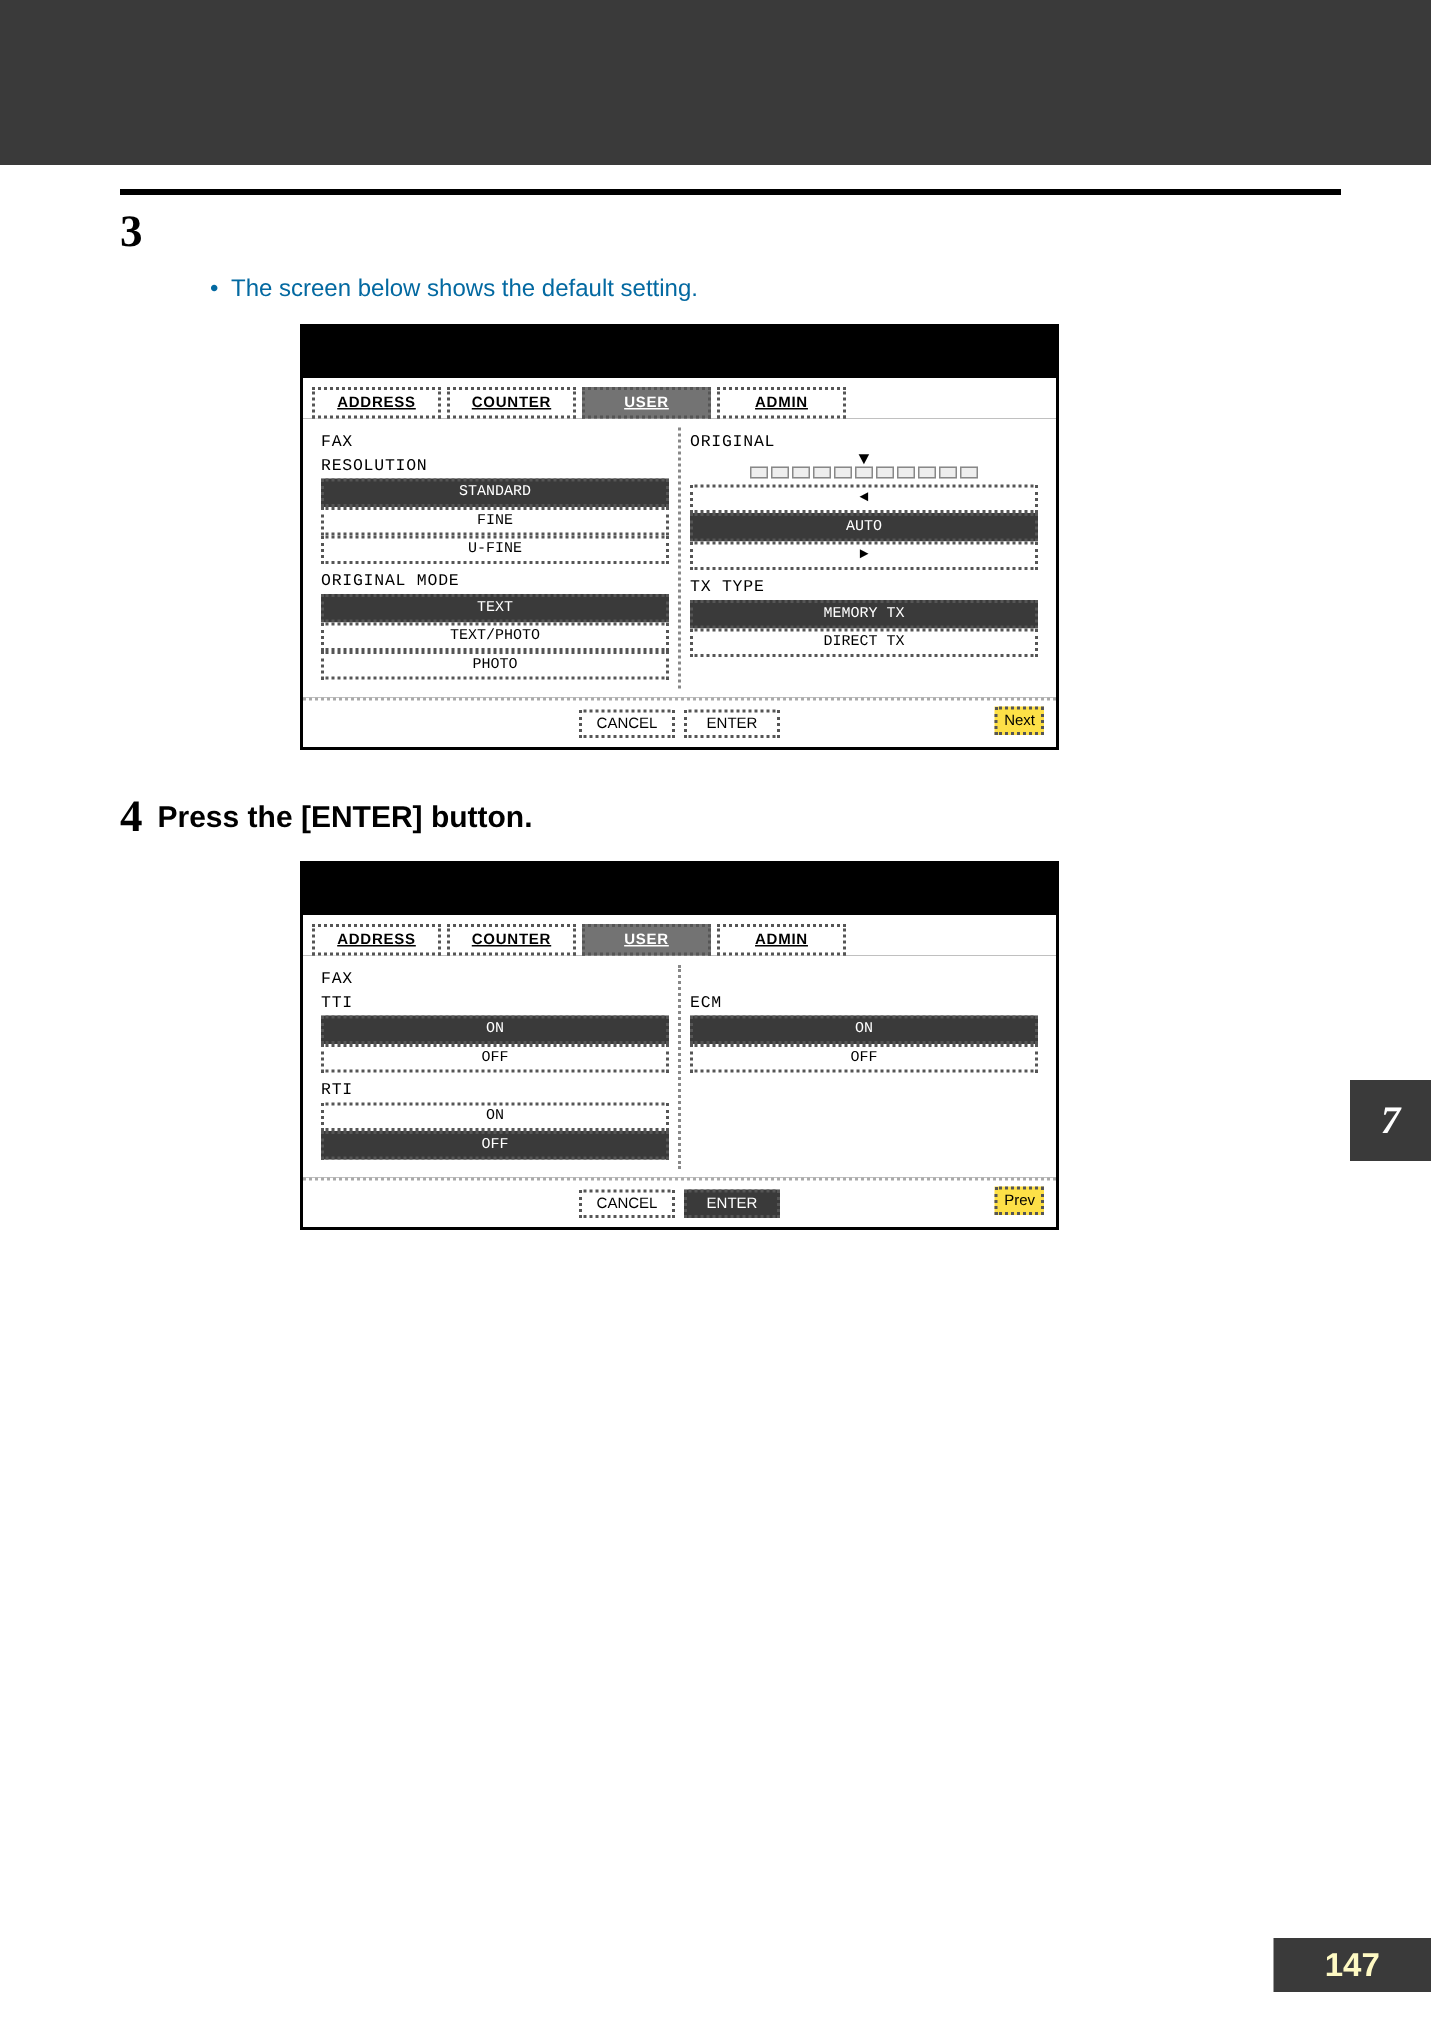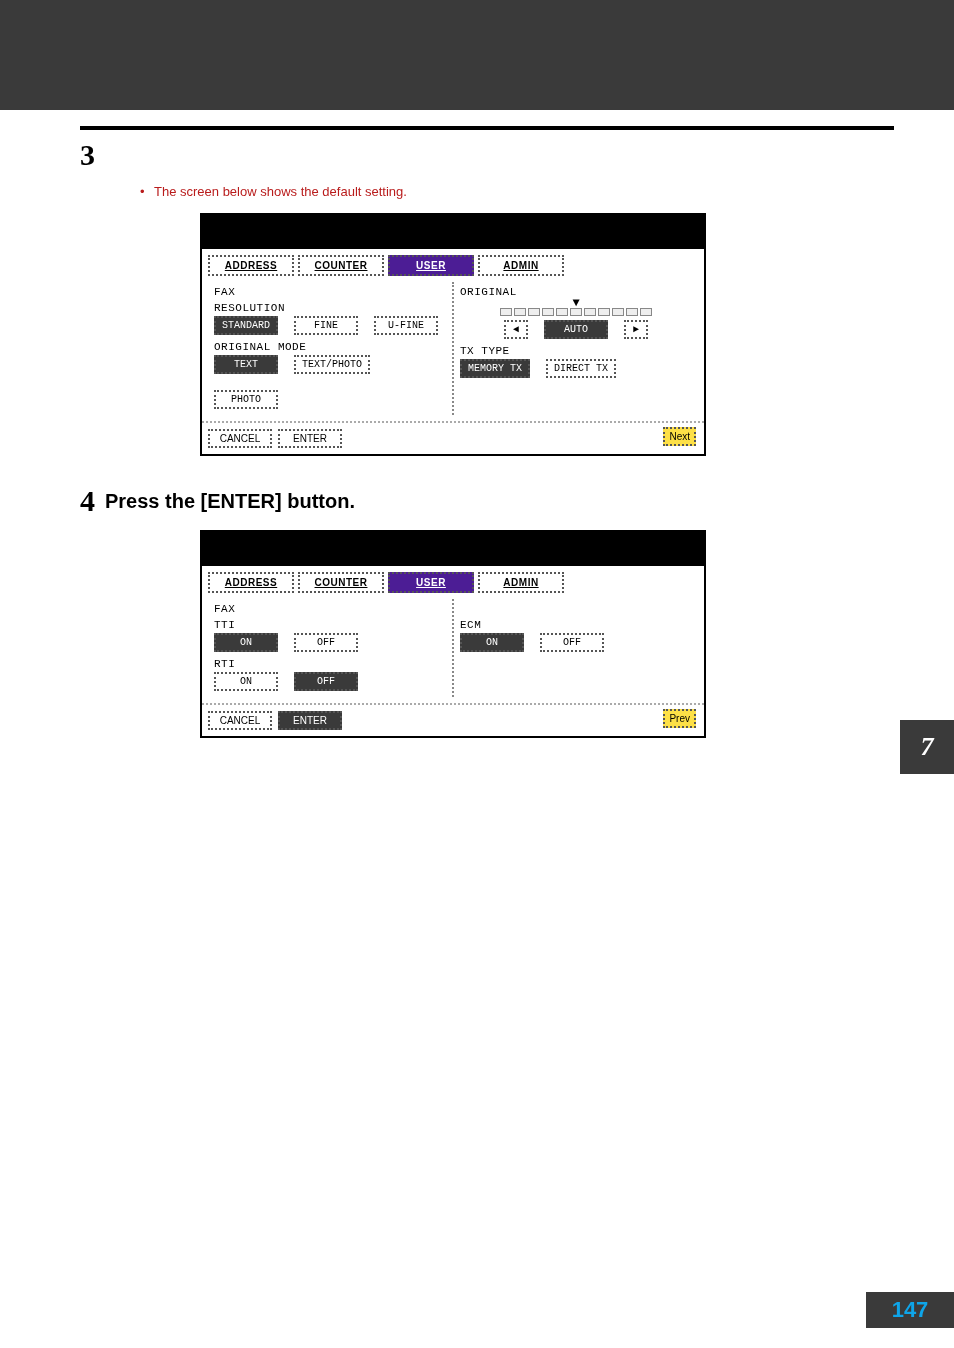--- a/index.html
+++ b/index.html
@@ -3,43 +3,43 @@
 <meta charset="utf-8">
 <style>
   * { box-sizing: border-box; margin: 0; padding: 0; }
   body { background: #fff; font-family: Arial, Helvetica, sans-serif; width: 954px; height: 1348px; position: relative; }
   .topband { width: 100%; height: 110px; background: #3a3a3a; }
   .sep { height: 4px; background: #000; margin: 0 60px 0 80px; position: absolute; top: 126px; left: 0; right: 0; }
   .content { position: absolute; top: 140px; left: 80px; right: 60px; }
   .step { display: flex; align-items: flex-start; gap: 10px; margin-bottom: 14px; }
   .stepnum { font-family: "Times New Roman", serif; font-weight: bold; font-size: 30px; line-height: 1; }
   .steptext { font-weight: bold; font-size: 20px; padding-top: 4px; }
-  .sub { margin-left: 60px; font-size: 13px; color: #b91c1c; margin-bottom: 14px; }
+  .sub { margin-left: 60px; font-size: 16px; color: #0369a1; margin-bottom: 14px; }
   .sub li { list-style: none; position: relative; padding-left: 14px; margin: 2px 0; }
   .sub li::before { content: "•"; position: absolute; left: 0; }
   .panel { width: 506px; margin-left: 120px; background: #000; padding: 2px; margin-bottom: 30px; }
   .panel-inner { background: #000; }
   .blackbar { height: 34px; background: #000; }
   .tabrow { background: #fff; display: flex; gap: 4px; padding: 6px 6px 0 6px; }
   .tab { flex: 0 0 auto; min-width: 86px; text-align: center; font-size: 10px; font-weight: bold; padding: 3px 8px; border: 2px dotted #555; background: #fff; color: #000; letter-spacing: 0.5px; text-decoration: underline; }
-  .tab.active { background: #4c1d95; color: #fff; text-decoration: underline; }
+  .tab.active { background: #737373; color: #fff; text-decoration: underline; }
   .body2col { background: #fff; display: flex; padding: 6px; gap: 0; font-family: "Courier New", monospace; font-size: 11px; }
   .col { flex: 1; padding: 0 6px; }
   .col.left { border-right: 2px dotted #888; }
   .label { font-size: 11px; margin: 4px 0 2px; letter-spacing: 0.5px; }
-  .btnrow { display: flex; gap: 16px; flex-wrap: wrap; margin-bottom: 6px; }
+  .btnrow { display: flex; gap: 0; flex-wrap: wrap; margin-bottom: 6px; flex-direction: column; }
   .pbtn { min-width: 64px; text-align: center; font-size: 10px; padding: 2px 6px; border: 2px dotted #555; background: #fff; color: #000; }
   .pbtn.sel { background: #3a3a3a; color: #fff; }
   .exposure { display: flex; gap: 2px; justify-content: center; margin: 2px 0 4px; }
   .ebox { width: 12px; height: 8px; border: 1px solid #888; background: #eee; }
   .marker { text-align: center; font-size: 12px; line-height: 6px; margin-bottom: 0; }
-  .footer { background: #fff; padding: 6px; display: flex; gap: 6px; position: relative; border-top: 2px dotted #aaa; }
+  .footer { background: #fff; padding: 6px; display: flex; justify-content: center; gap: 6px; position: relative; border-top: 2px dotted #aaa; }
   .navbtn { position: absolute; right: 8px; top: 4px; font-size: 10px; border: 2px dotted #555; padding: 2px 4px; background: #fde047; }
   .page-tab { position: absolute; right: 0; top: 720px; width: 54px; height: 54px; background: #3a3a3a; color: #fff; display: flex; align-items: center; justify-content: center; font-size: 26px; font-weight: bold; font-style: italic; font-family: "Times New Roman", serif; }
-  .page-num { position: absolute; right: 0; bottom: 20px; width: 88px; height: 36px; background: #3a3a3a; color: #0ea5e9; display: flex; align-items: center; justify-content: center; font-size: 22px; font-weight: bold; }
+  .page-num { position: absolute; right: 0; bottom: 20px; width: 105px; height: 36px; background: #3a3a3a; color: #fef9c3; display: flex; align-items: center; justify-content: center; font-size: 22px; font-weight: bold; }
 </style>
 </head>
 <body>
 
 <div class="topband"></div>
 <div class="sep"></div>
 
 <div class="content">
 
   <div class="step">

